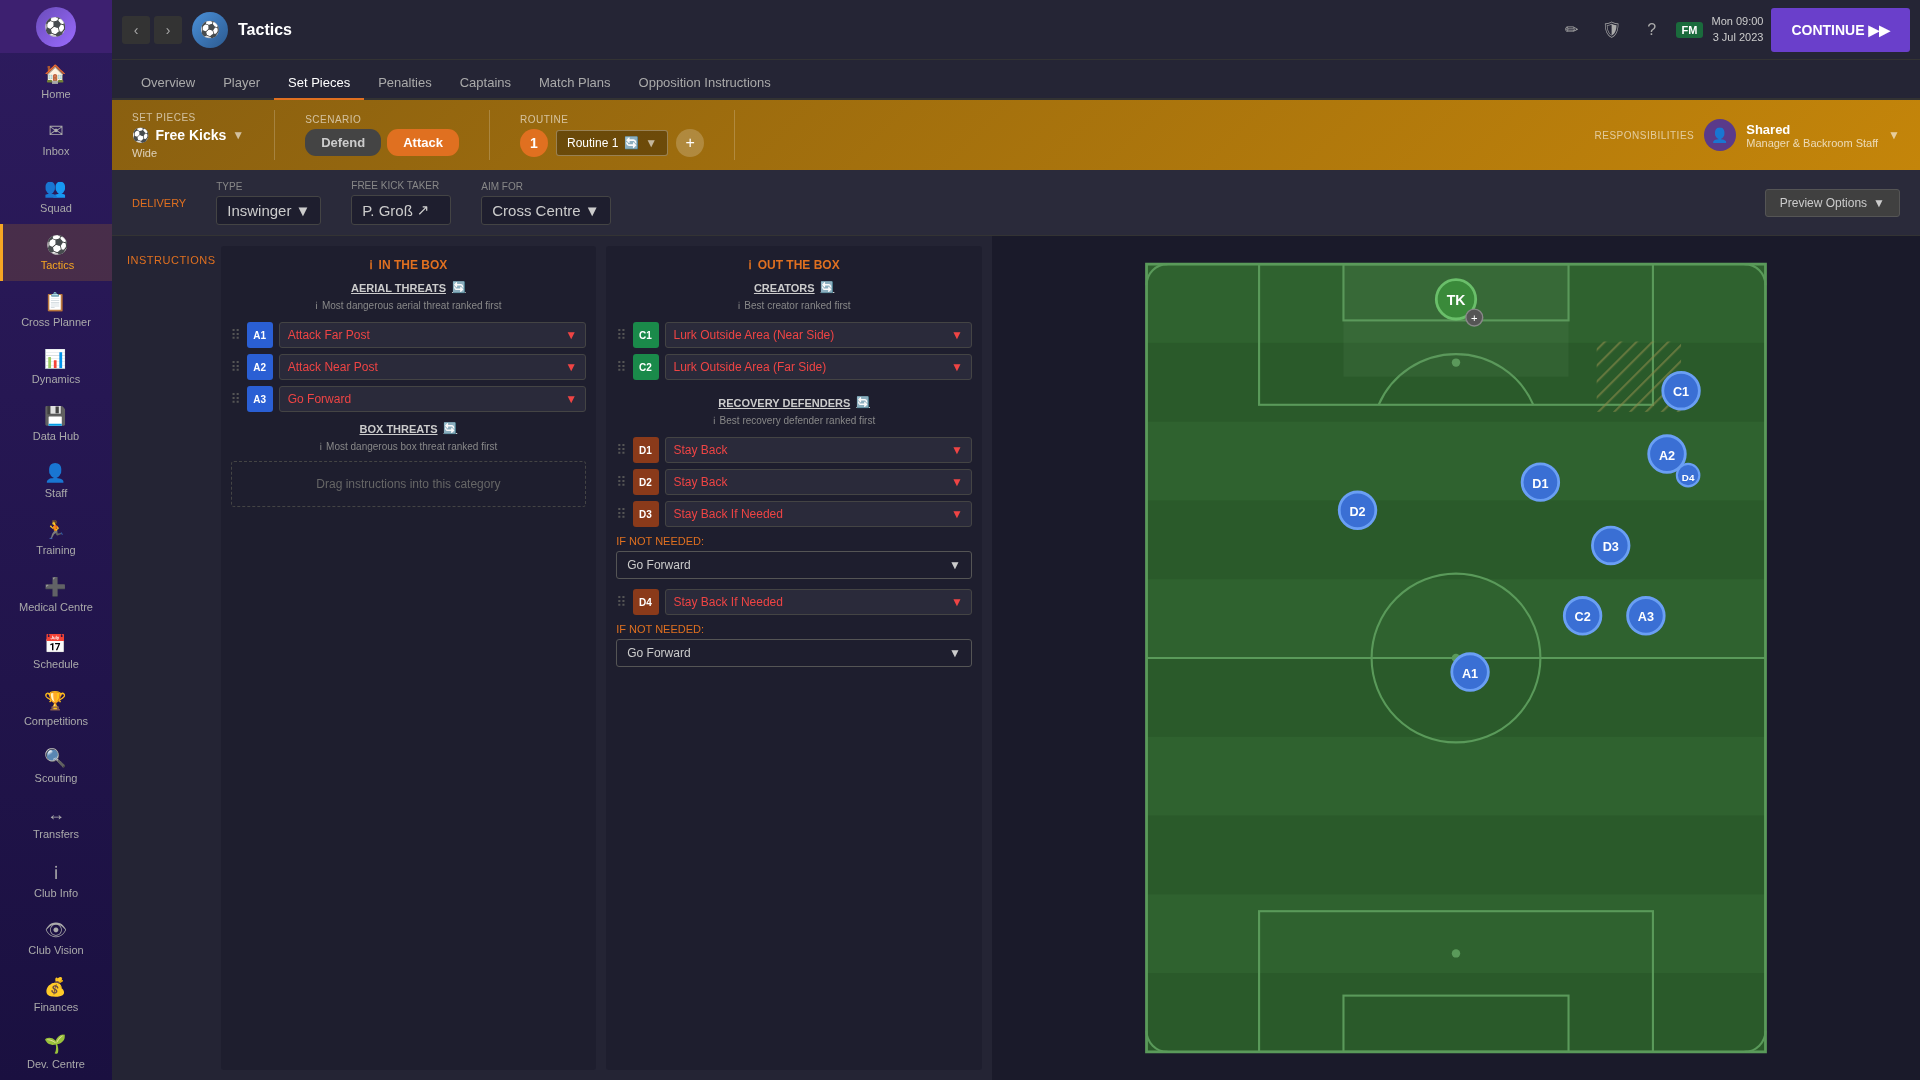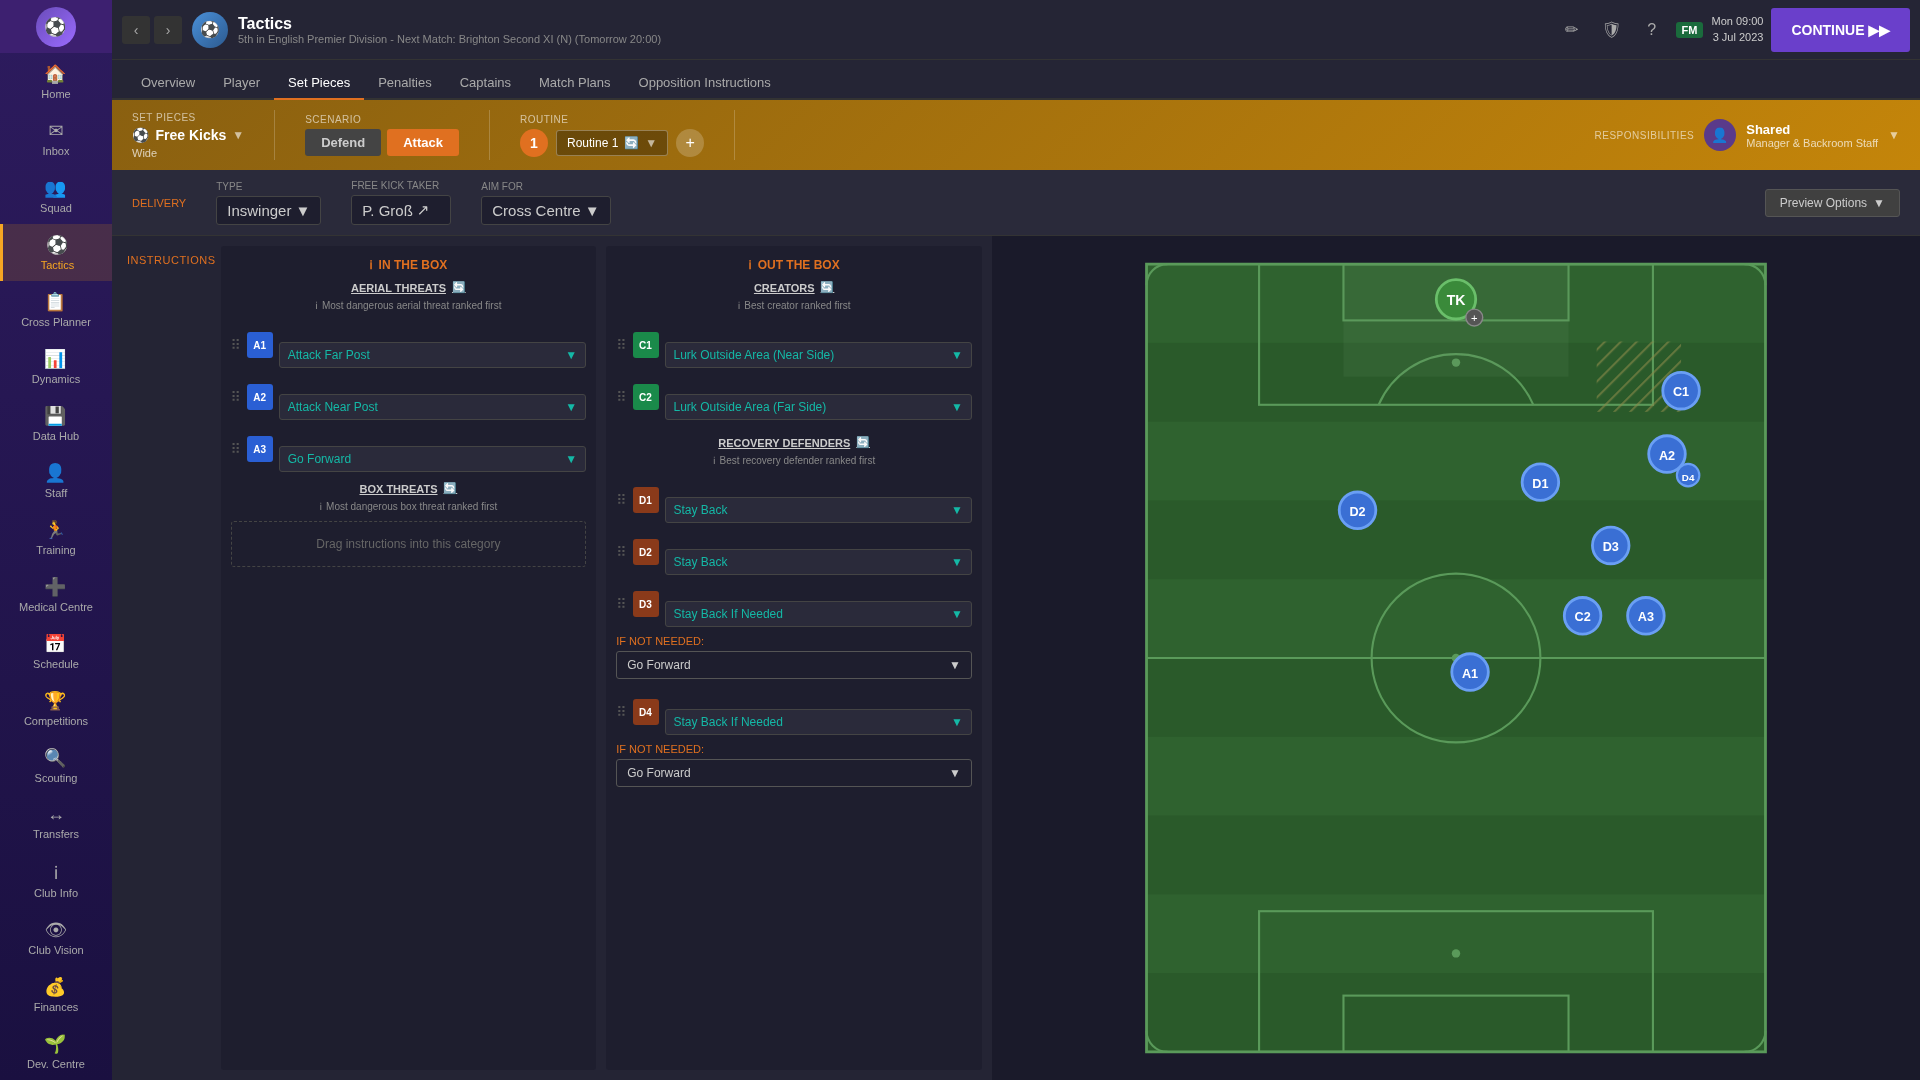--- a/index.html
+++ b/index.html
@@ -39,21 +39,21 @@
     .content { flex: 1; display: flex; flex-direction: column; padding: 0; overflow: hidden; }
 
     
     .set-pieces-header { background: linear-gradient(135deg, #8a6010, #c4850a); padding: 10px 20px; display: flex; align-items: center; gap: 30px; flex-shrink: 0; }
     .header-section { display: flex; flex-direction: column; gap: 4px; }
     .header-label { font-size: 10px; color: rgba(255,255,255,0.6); text-transform: uppercase; letter-spacing: 0.5px; }
     .header-value { font-size: 14px; color: white; font-weight: bold; display: flex; align-items: center; gap: 6px; }
     .header-sub { font-size: 11px; color: rgba(255,255,255,0.7); }
     .section-divider-v { width: 1px; background: rgba(255,255,255,0.2); height: 50px; }
     .scenario-btns { display: flex; gap: 6px; }
-    .scenario-btn { padding: 6px 16px; border: none; border-radius: 3px; cursor: pointer; font-size: 13px; font-weight: bold; }
+    .scenario-btn { padding: 6px 16px; border: none; border-radius: 11px; cursor: pointer; font-size: 13px; font-weight: bold; }
     .scenario-btn.defend { background: #444; color: #ccc; }
     .scenario-btn.attack { background: #e07020; color: white; }
     .routine-section { display: flex; align-items: center; gap: 8px; }
     .routine-num { width: 28px; height: 28px; background: #e07020; border-radius: 50%; display: flex; align-items: center; justify-content: center; color: white; font-weight: bold; font-size: 14px; }
     .routine-select { background: rgba(0,0,0,0.3); color: white; border: 1px solid rgba(255,255,255,0.3); padding: 5px 10px; border-radius: 3px; font-size: 12px; display: flex; align-items: center; gap: 6px; }
     .add-btn { width: 28px; height: 28px; background: rgba(255,255,255,0.2); border-radius: 50%; display: flex; align-items: center; justify-content: center; color: white; font-size: 16px; cursor: pointer; }
     .responsibilities-section { display: flex; align-items: center; gap: 10px; margin-left: auto; }
     .resp-avatar { width: 32px; height: 32px; border-radius: 50%; background: #5a3a8a; display: flex; align-items: center; justify-content: center; font-size: 14px; }
     .resp-text { color: white; font-weight: bold; font-size: 13px; }
     .resp-sub { color: rgba(255,255,255,0.7); font-size: 11px; }
@@ -74,21 +74,21 @@
     .col-header { text-align: center; color: #e07020; font-size: 12px; font-weight: bold; margin-bottom: 8px; display: flex; align-items: center; justify-content: center; gap: 6px; }
     .col-subheader { text-align: center; font-size: 11px; font-weight: bold; color: #ccc; margin-bottom: 4px; text-decoration: underline; display: flex; align-items: center; justify-content: center; gap: 6px; }
     .col-hint { text-align: center; font-size: 10px; color: #888; margin-bottom: 10px; display: flex; align-items: center; justify-content: center; gap: 4px; }
 
     .instruction-row { display: flex; align-items: center; gap: 6px; margin-bottom: 6px; }
     .drag-handle { color: #555; font-size: 14px; cursor: grab; flex-shrink: 0; }
     .instr-badge { width: 26px; height: 26px; border-radius: 3px; display: flex; align-items: center; justify-content: center; font-size: 10px; font-weight: bold; color: white; flex-shrink: 0; }
     .badge-a { background: #2a5fd4; }
     .badge-c { background: #1a8a4a; }
     .badge-d { background: #8a3a1a; }
-    .instr-select { flex: 1; background: #2a2a3a; border: 1px solid #444; color: #14b8a6; padding: 5px 8px; border-radius: 3px; font-size: 12px; display: flex; align-items: center; justify-content: space-between; cursor: pointer; margin-top: 20px; }
+    .instr-select { flex: 1; background: #2a2a3a; border: 1px solid #444; color: #ef4444; padding: 5px 8px; border-radius: 3px; font-size: 12px; display: flex; align-items: center; justify-content: space-between; cursor: pointer; }
 
     .box-threats-section { margin-top: 10px; }
     .box-threats-header { text-align: center; font-size: 11px; font-weight: bold; color: #ccc; margin-bottom: 4px; text-decoration: underline; display: flex; align-items: center; justify-content: center; gap: 6px; }
     .box-threats-hint { text-align: center; font-size: 10px; color: #888; margin-bottom: 8px; display: flex; align-items: center; justify-content: center; gap: 4px; }
     .drag-zone { border: 1px dashed #444; border-radius: 3px; padding: 15px; text-align: center; color: #666; font-size: 12px; }
 
     .if-not-needed { margin: 8px 0 4px; }
     .if-not-label { color: #e07020; font-size: 11px; margin-bottom: 4px; }
     .if-not-select { width: 100%; background: #1e1e2e; border: 1px solid #555; color: #ccc; padding: 6px 10px; border-radius: 3px; font-size: 12px; display: flex; align-items: center; justify-content: space-between; cursor: pointer; }
 
@@ -179,21 +179,20 @@
 <div class="main">
 
   <div class="topbar">
     <div class="nav-arrows">
       <button class="nav-btn">‹</button>
       <button class="nav-btn">›</button>
     </div>
     <div class="team-icon">⚽</div>
     <div class="team-info">
       <div class="team-name">Tactics</div>
-      <div class="team-sub">5th in English Premier Division - Next Match: Brighton Second XI (N) (Tomorrow 20:00)</div>
     </div>
     <div class="topbar-actions">
       <button class="topbar-icon-btn">✏</button>
       <button class="topbar-icon-btn">🛡</button>
       <button class="topbar-icon-btn">?</button>
       <span class="fm-badge">FM</span>
       <div class="datetime" style="white-space:pre;">Mon 09:00
 3 Jul 2023</div>
       <button class="continue-btn">CONTINUE ▶▶</button>
     </div>

